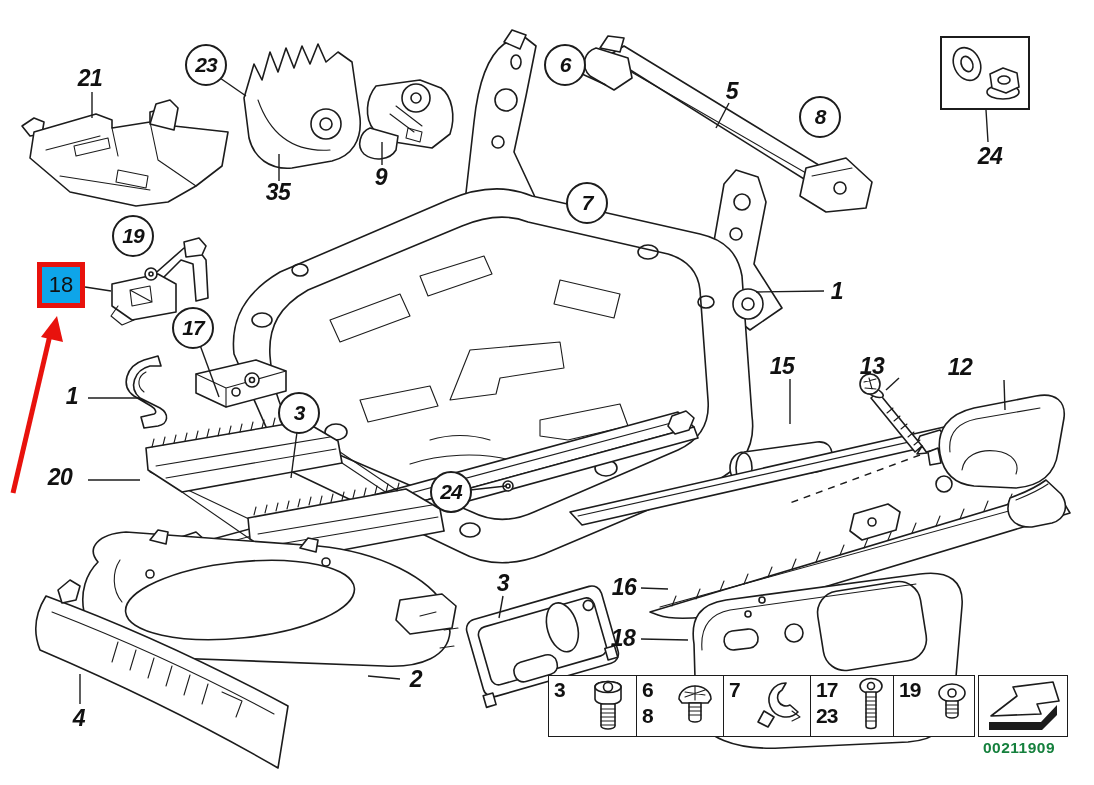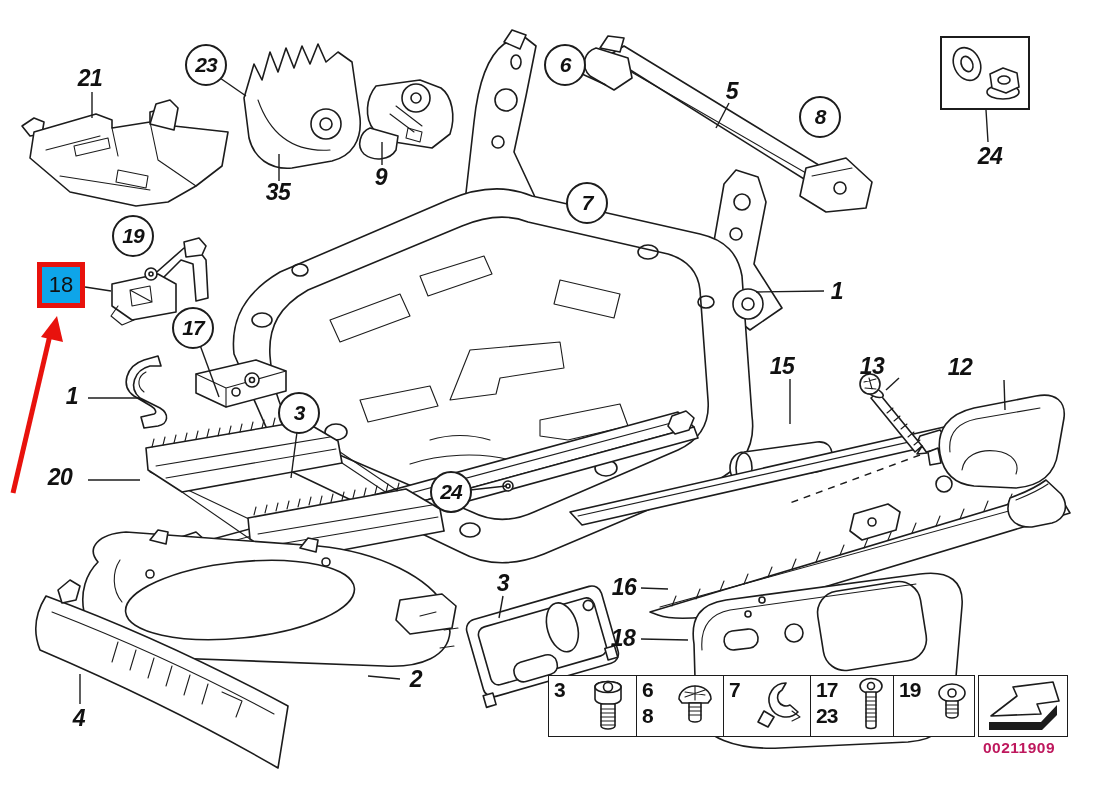--- a/index.html
+++ b/index.html
@@ -37,21 +37,21 @@
     position:absolute;left:5px;top:1px;display:flex;flex-direction:column;
     font-weight:bold;font-size:21px;line-height:26px;letter-spacing:-1px;
   }
   .licon{position:absolute;right:2px;top:1px;}
   .arrowbox{
     position:absolute;left:978px;top:675px;width:90px;height:62px;
     border:1.8px solid #1c1c1c;box-sizing:border-box;background:#fff;
   }
   .pn{
     position:absolute;left:966px;top:739px;width:106px;text-align:center;
-    font-weight:bold;font-size:15.5px;letter-spacing:0.5px;color:#be185d;
+    font-weight:bold;font-size:15.5px;letter-spacing:0.5px;color:#15803d;
   }
 </style>
 </head>
 <body>
 
 <div class="stage">
 
   <svg class="art" width="1094" height="785" viewBox="0 0 1094 785">
 
     <g>

